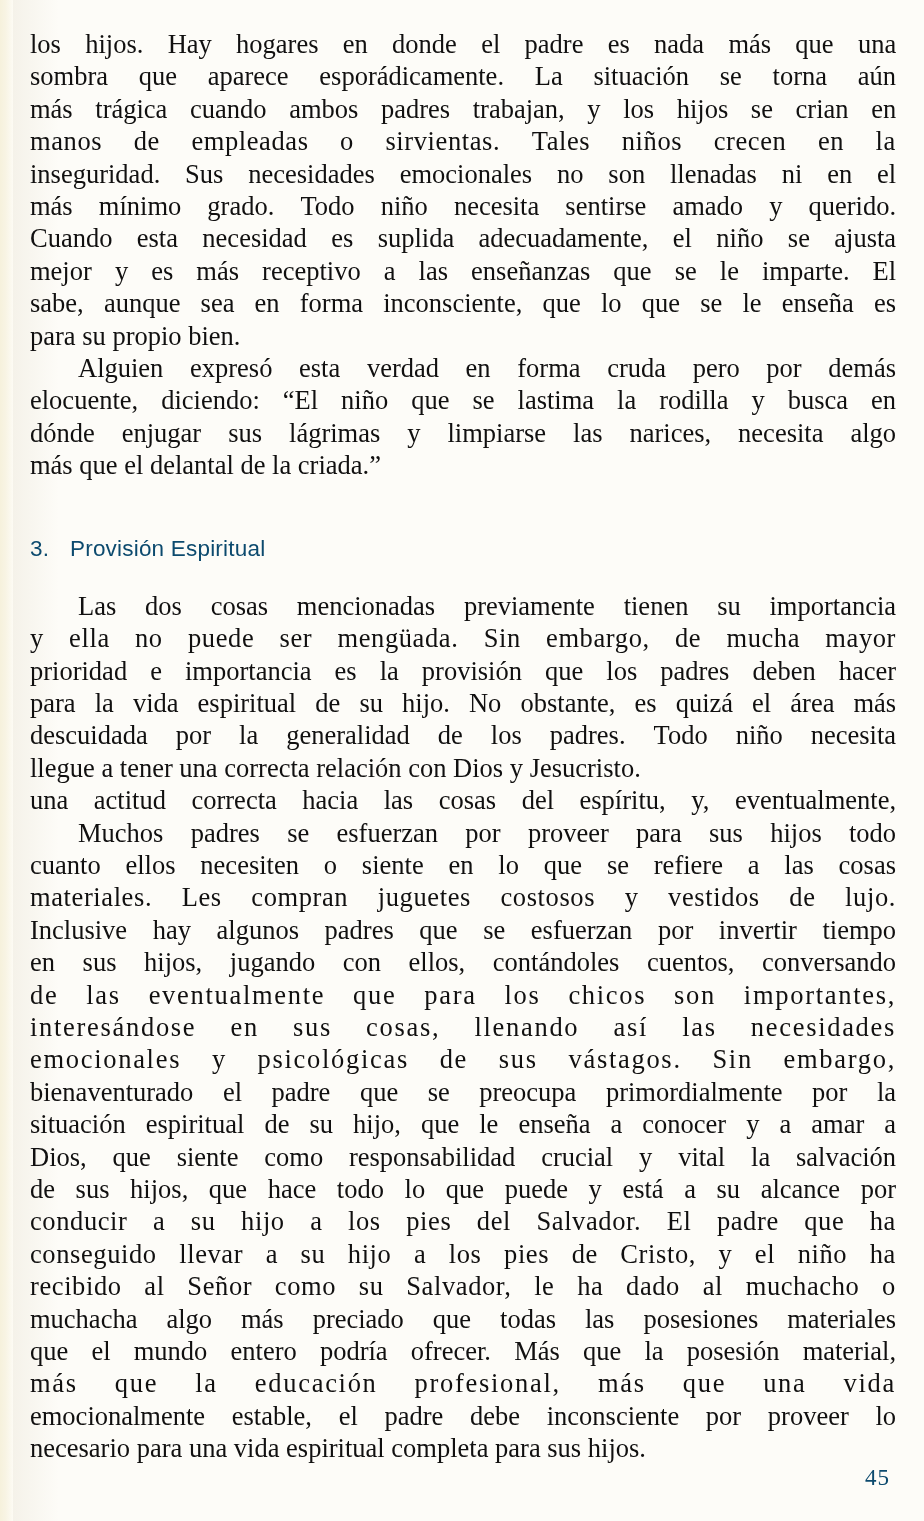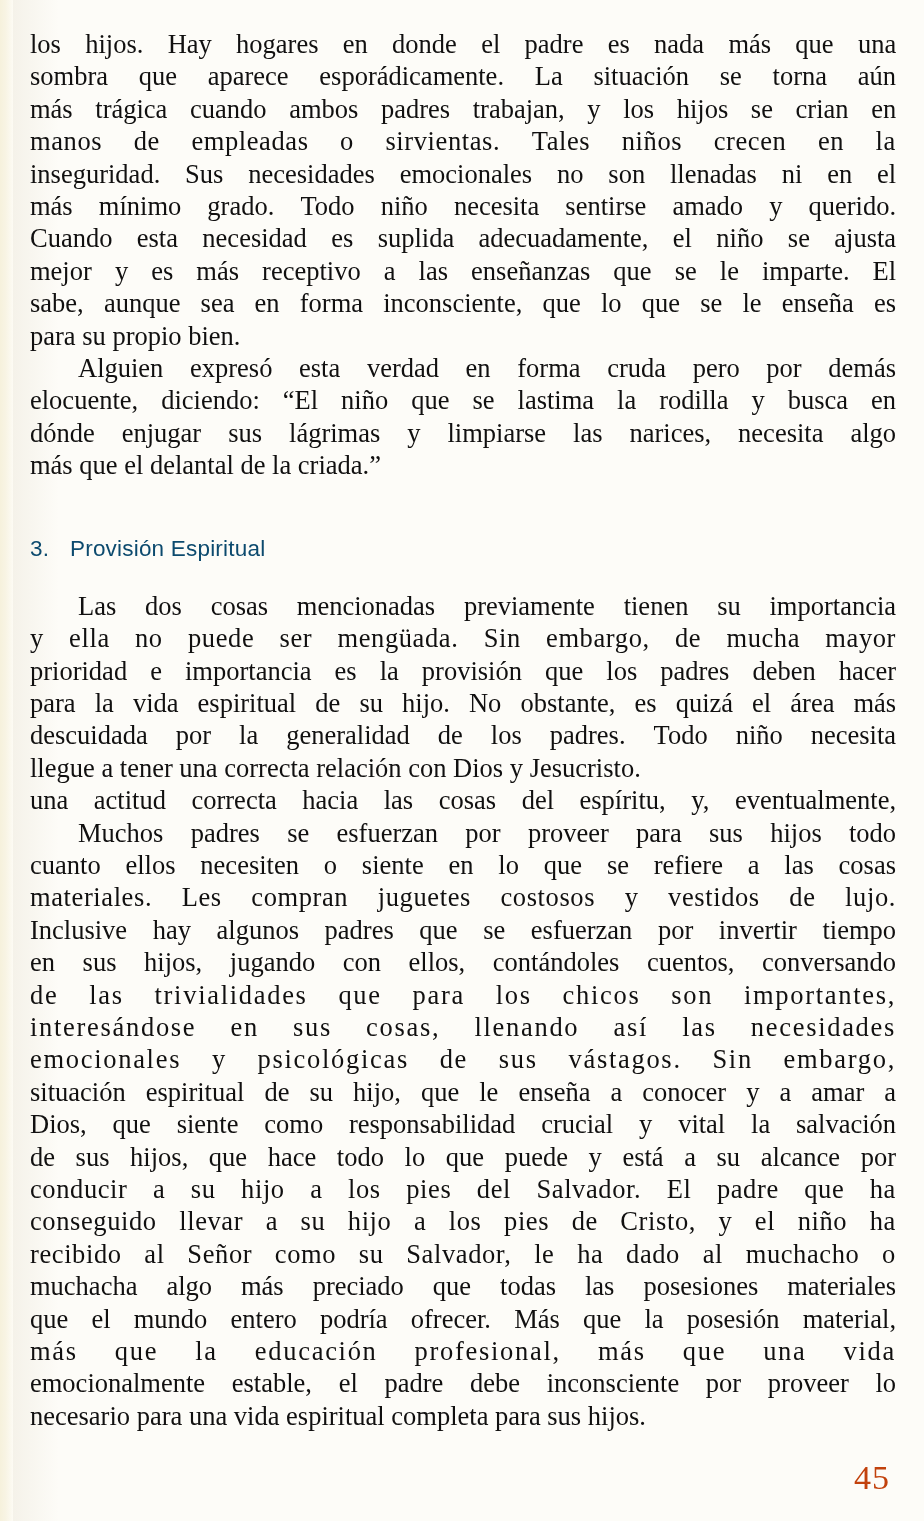--- a/index.html
+++ b/index.html
@@ -95,24 +95,24 @@
     width: 40px;
   }
 
   .space-before-heading { height: 52px; }
   .space-after-heading  { height: 26px; }
 
   .folio {
     position: absolute;
     right: 34px;
     bottom: 28px;
-    font-size: 34px;
+    font-size: 23px;
     line-height: 30px;
     letter-spacing: 1px;
-    color: #c2410c;
+    color: #0c4a6e;
     margin-left: 28px;
   }
 </style>
 </head>
 <body>
 
 <div class="page">
 
   <div class="scan-edge-left"></div>
   <div class="scan-gutter-shade"></div>
@@ -147,23 +147,24 @@
         <div class="line"><span>descuidada</span> <span>por</span> <span>la</span> <span>generalidad</span> <span>de</span> <span>los</span> <span>padres.</span> <span>Todo</span> <span>niño</span> <span>necesita</span></div>
         <div class="line flush"><span>llegue</span> <span>a</span> <span>tener</span> <span>una</span> <span>correcta</span> <span>relación</span> <span>con</span> <span>Dios</span> <span>y</span> <span>Jesucristo.</span></div>
         <div class="line"><span>una</span> <span>actitud</span> <span>correcta</span> <span>hacia</span> <span>las</span> <span>cosas</span> <span>del</span> <span>espíritu,</span> <span>y,</span> <span>eventualmente,</span></div>
       </div>
       <div>
         <div class="line"><span class="indent"></span><span>Muchos</span> <span>padres</span> <span>se</span> <span>esfuerzan</span> <span>por</span> <span>proveer</span> <span>para</span> <span>sus</span> <span>hijos</span> <span>todo</span></div>
         <div class="line"><span>cuanto</span> <span>ellos</span> <span>necesiten</span> <span>o</span> <span>siente</span> <span>en</span> <span>lo</span> <span>que</span> <span>se</span> <span>refiere</span> <span>a</span> <span>las</span> <span>cosas</span></div>
         <div class="line loose"><span>materiales.</span> <span>Les</span> <span>compran</span> <span>juguetes</span> <span>costosos</span> <span>y</span> <span>vestidos</span> <span>de</span> <span>lujo.</span></div>
         <div class="line"><span>Inclusive</span> <span>hay</span> <span>algunos</span> <span>padres</span> <span>que</span> <span>se</span> <span>esfuerzan</span> <span>por</span> <span>invertir</span> <span>tiempo</span></div>
         <div class="line"><span>en</span> <span>sus</span> <span>hijos,</span> <span>jugando</span> <span>con</span> <span>ellos,</span> <span>contándoles</span> <span>cuentos,</span> <span>conversando</span></div>
-        <div class="line looser"><span>de</span> <span>las</span> <span>trivialidades</span> <span>que</span> <span>para</span> <span>los</span> <span>chicos</span> <span>son</span> <span>importantes,</span></div>
+        <div class="line looser"><span>de</span> <span>las</span> <span>eventualmente</span> <span>que</span> <span>para</span> <span>los</span> <span>chicos</span> <span>son</span> <span>importantes,</span></div>
         <div class="line looser"><span>interesándose</span> <span>en</span> <span>sus</span> <span>cosas,</span> <span>llenando</span> <span>así</span> <span>las</span> <span>necesidades</span></div>
         <div class="line looser"><span>emocionales</span> <span>y</span> <span>psicológicas</span> <span>de</span> <span>sus</span> <span>vástagos.</span> <span>Sin</span> <span>embargo,</span></div>
+        <div class="line"><span>bienaventurado</span> <span>el</span> <span>padre</span> <span>que</span> <span>se</span> <span>preocupa</span> <span>primordialmente</span> <span>por</span> <span>la</span></div>
         <div class="line"><span>situación</span> <span>espiritual</span> <span>de</span> <span>su</span> <span>hijo,</span> <span>que</span> <span>le</span> <span>enseña</span> <span>a</span> <span>conocer</span> <span>y</span> <span>a</span> <span>amar</span> <span>a</span></div>
         <div class="line"><span>Dios,</span> <span>que</span> <span>siente</span> <span>como</span> <span>responsabilidad</span> <span>crucial</span> <span>y</span> <span>vital</span> <span>la</span> <span>salvación</span></div>
         <div class="line"><span>de</span> <span>sus</span> <span>hijos,</span> <span>que</span> <span>hace</span> <span>todo</span> <span>lo</span> <span>que</span> <span>puede</span> <span>y</span> <span>está</span> <span>a</span> <span>su</span> <span>alcance</span> <span>por</span></div>
         <div class="line loose"><span>conducir</span> <span>a</span> <span>su</span> <span>hijo</span> <span>a</span> <span>los</span> <span>pies</span> <span>del</span> <span>Salvador.</span> <span>El</span> <span>padre</span> <span>que</span> <span>ha</span></div>
         <div class="line loose"><span>conseguido</span> <span>llevar</span> <span>a</span> <span>su</span> <span>hijo</span> <span>a</span> <span>los</span> <span>pies</span> <span>de</span> <span>Cristo,</span> <span>y</span> <span>el</span> <span>niño</span> <span>ha</span></div>
         <div class="line loose"><span>recibido</span> <span>al</span> <span>Señor</span> <span>como</span> <span>su</span> <span>Salvador,</span> <span>le</span> <span>ha</span> <span>dado</span> <span>al</span> <span>muchacho</span> <span>o</span></div>
         <div class="line"><span>muchacha</span> <span>algo</span> <span>más</span> <span>preciado</span> <span>que</span> <span>todas</span> <span>las</span> <span>posesiones</span> <span>materiales</span></div>
         <div class="line"><span>que</span> <span>el</span> <span>mundo</span> <span>entero</span> <span>podría</span> <span>ofrecer.</span> <span>Más</span> <span>que</span> <span>la</span> <span>posesión</span> <span>material,</span></div>
         <div class="line looser"><span>más</span> <span>que</span> <span>la</span> <span>educación</span> <span>profesional,</span> <span>más</span> <span>que</span> <span>una</span> <span>vida</span></div>
         <div class="line"><span>emocionalmente</span> <span>estable,</span> <span>el</span> <span>padre</span> <span>debe</span> <span>inconsciente</span> <span>por</span> <span>proveer</span> <span>lo</span></div>

